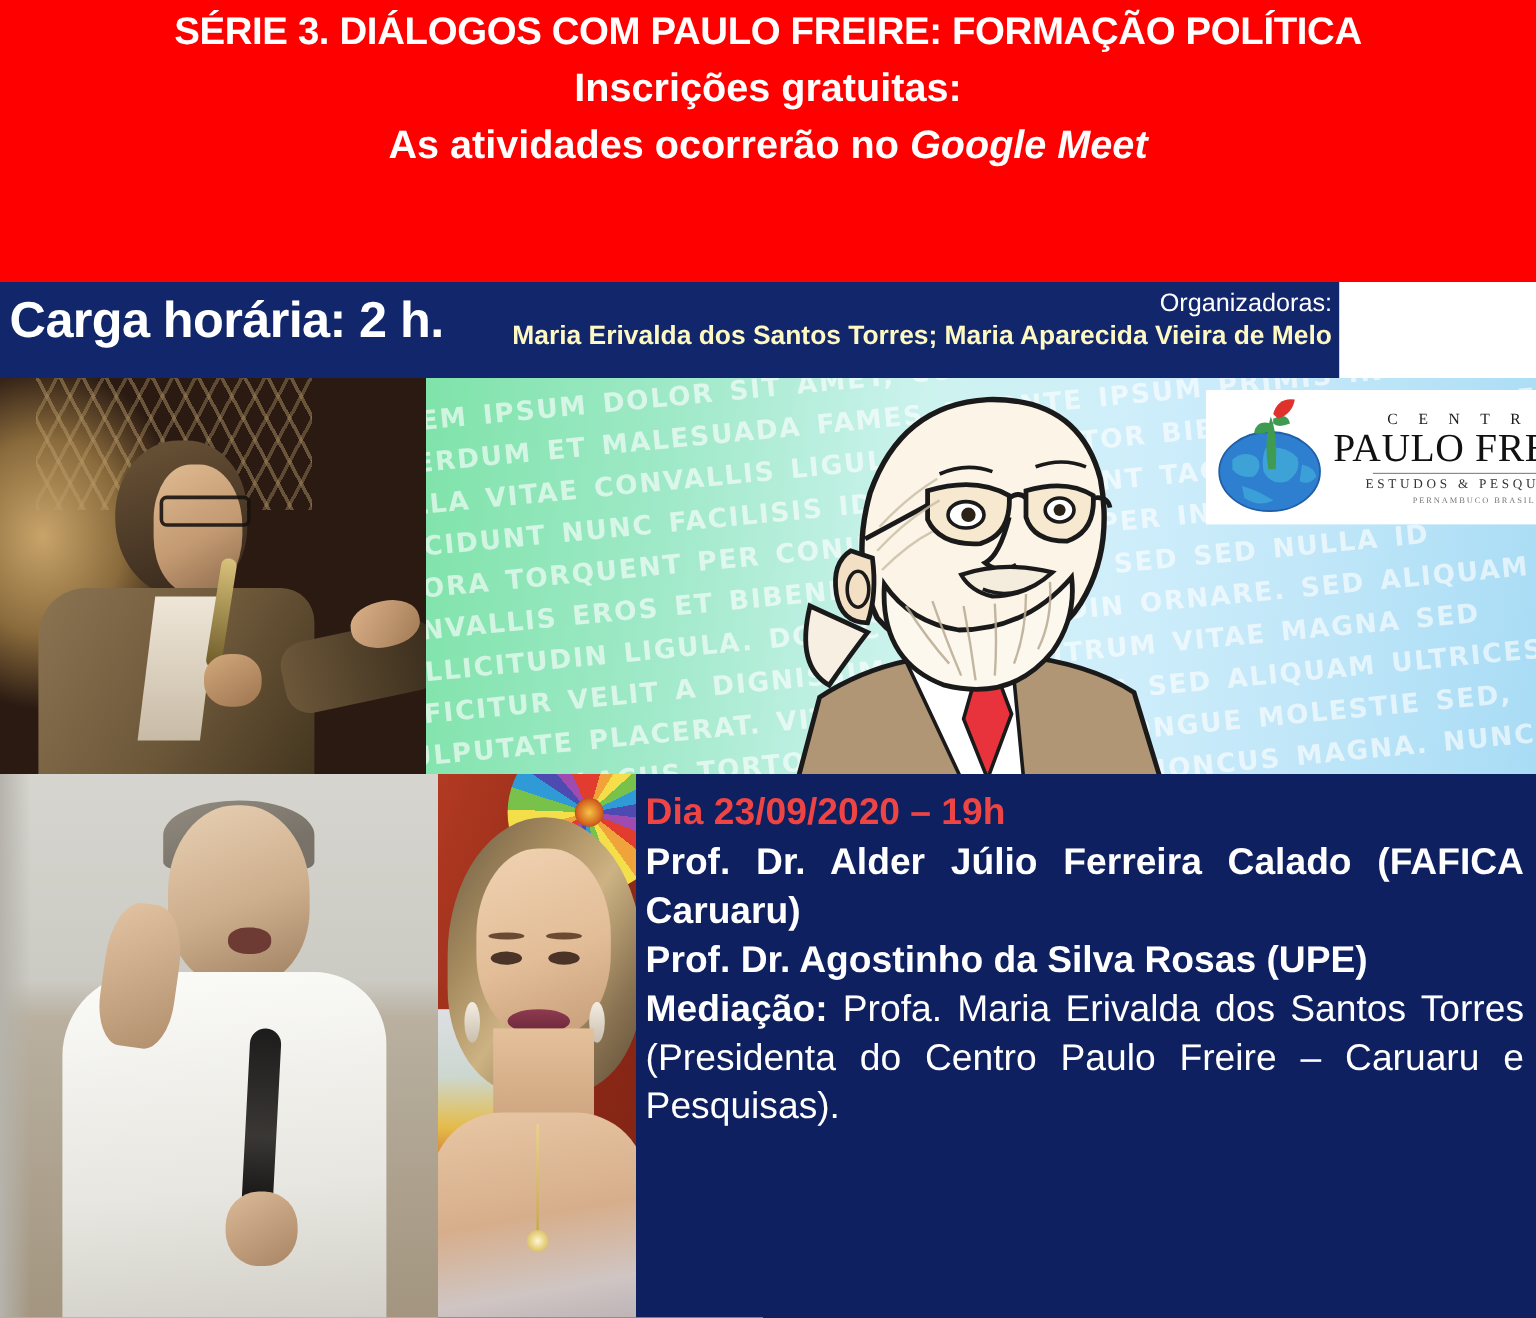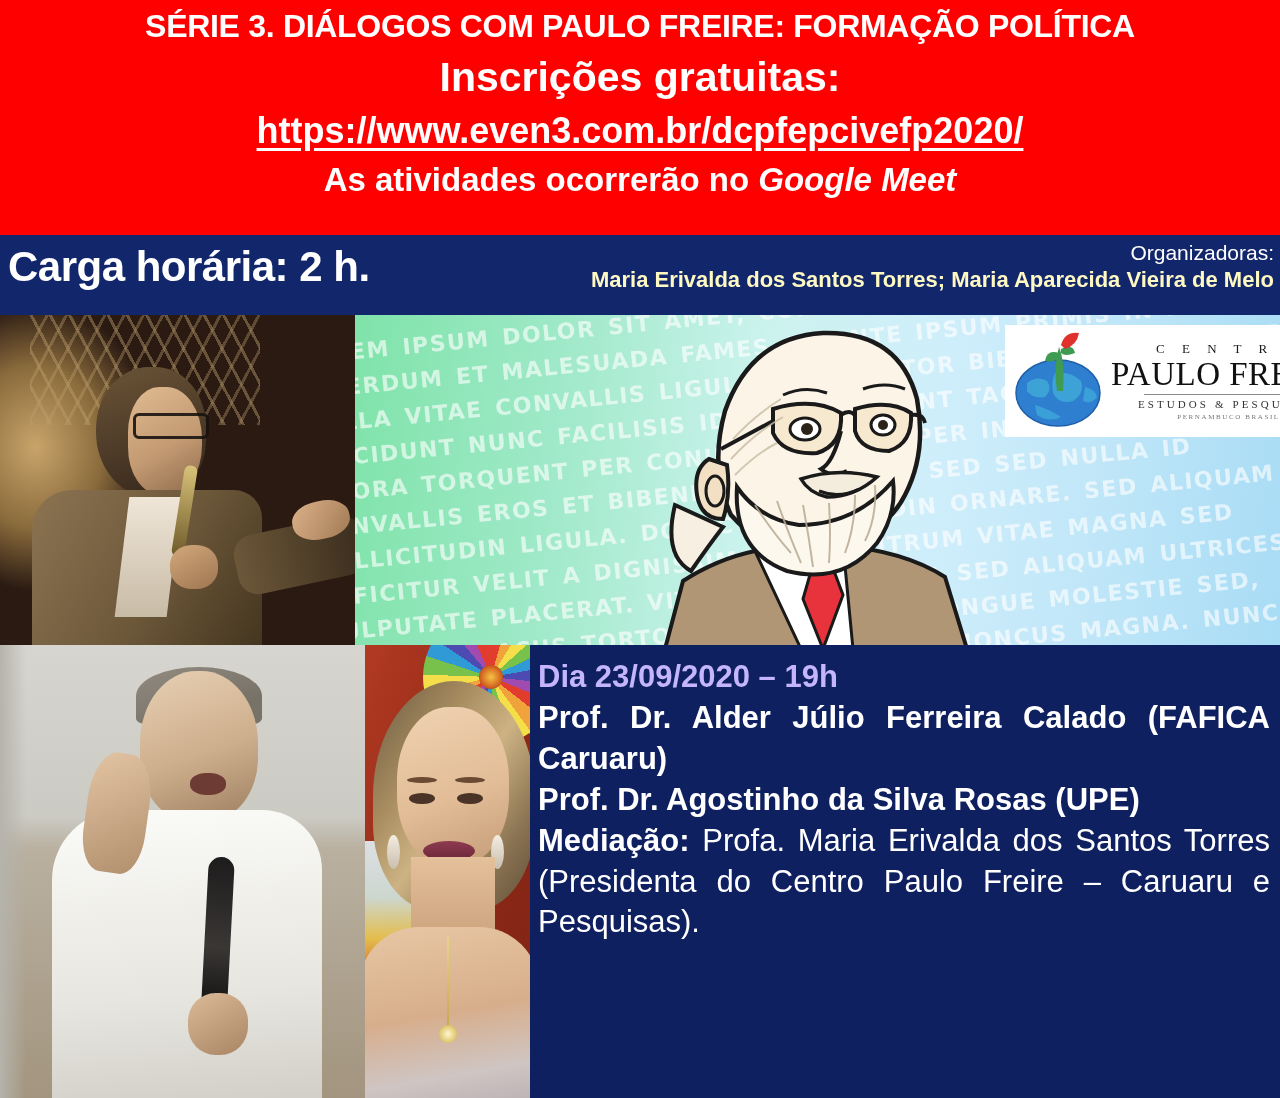--- a/index.html
+++ b/index.html
@@ -39,21 +39,21 @@
     font-weight: bold;
     font-size: 32px;
     letter-spacing: -0.3px;
     line-height: 1.15;
     white-space: nowrap;
     text-align: center;
   }
   .hdr-sub {
     color: #ffffff;
     font-weight: bold;
-    font-size: 41px;
+    font-size: 33px;
     line-height: 1.25;
     margin-top: 7px;
     white-space: nowrap;
   }
   .hdr-url {
     color: #ffffff;
     font-weight: bold;
     font-size: 36px;
     line-height: 1.2;
     margin-top: 6px;
@@ -69,21 +69,21 @@
     margin-top: 8px;
     white-space: nowrap;
     text-align: center;
   }
   .hdr-meet .brand { font-style: italic; }
 
   
   .blue-banner {
     position: absolute;
     left: 0; top: 235px;
-    width: 1280px;
+    width: 1116px;
     height: 80px;
     background: #12276B;
     overflow: hidden;
   }
   .carga {
     position: absolute;
     left: 8px; top: 8px;
     color: #ffffff;
     font-weight: bold;
     font-size: 42px;
@@ -490,21 +490,21 @@
     position: absolute;
     left: 530px; top: 330px;
     width: 750px;
     height: 453px;
     background: #0E2060;
     padding: 12px 10px 0 8px;
     box-sizing: border-box;
     overflow: hidden;
   }
   .info-line {
-    color: #c4b5fd;
+    color: #ef4444;
     font-size: 31px;
     line-height: 1.32;
     font-weight: bold;
     white-space: nowrap;
   }
   .info-para {
     color: #ffffff;
     font-size: 31px;
     line-height: 1.32;
     text-align: justify;
@@ -514,21 +514,20 @@
   .info-para b { font-weight: bold; }
 </style>
 </head>
 <body>
 
 <div class="poster">
 
   <div class="red-banner">
     <div class="hdr-title">SÉRIE 3. DIÁLOGOS COM PAULO FREIRE: FORMAÇÃO POLÍTICA</div>
     <div class="hdr-sub">Inscrições gratuitas:</div>
-    <div class="hdr-url">https://www.even3.com.br/dcpfepcivefp2020/</div>
     <div class="hdr-meet"><span>As atividades ocorrerão no </span><span class="brand">Google Meet</span></div>
   </div>
 
   <div class="blue-banner">
     <div class="carga">Carga horária: 2 h.</div>
     <div class="org-wrap">
       <div class="org-label">Organizadoras:</div>
       <div class="org-names">Maria Erivalda dos Santos Torres; Maria Aparecida Vieira de Melo</div>
     </div>
   </div>

